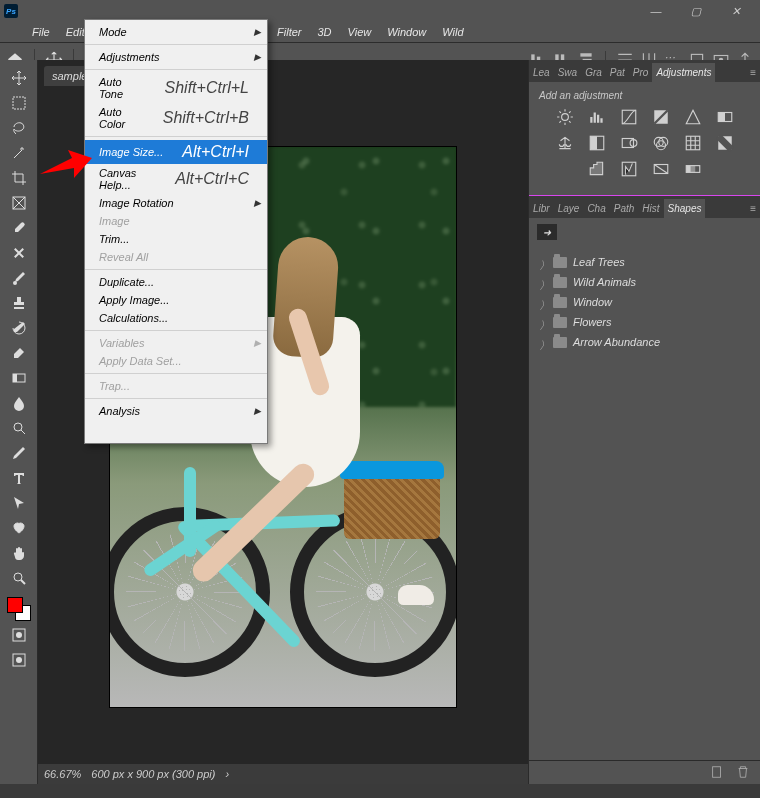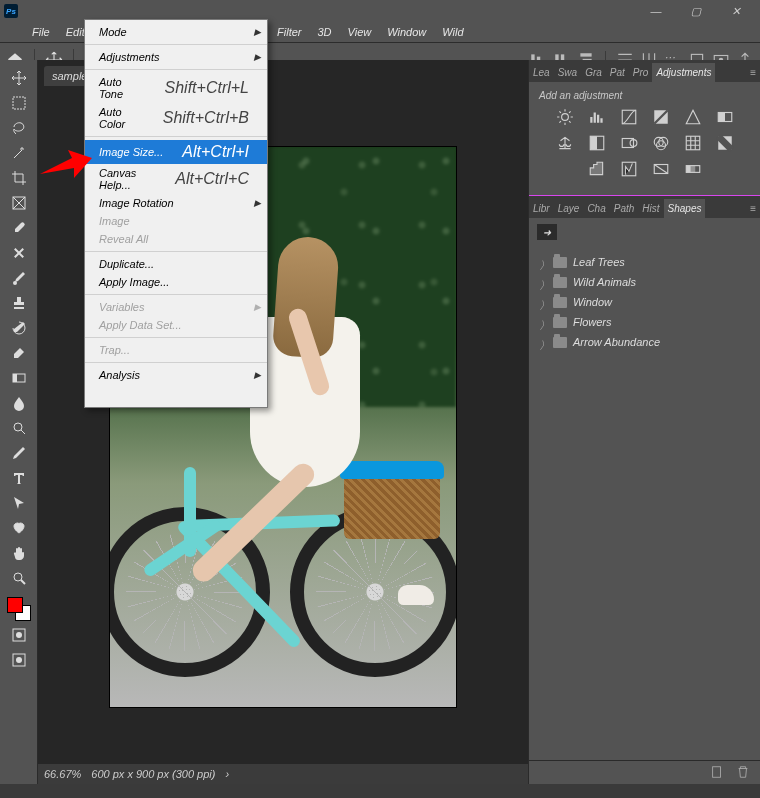--- a/index.html
+++ b/index.html
@@ -535,30 +535,36 @@
           <span class="lab">Canvas Help...</span>
           <span class="sc">Alt+Ctrl+C</span>
         </div>
         <div class="ditem">
           <span class="lab">Image Rotation</span>
           <span class="sub">▶</span>
         </div>
         <div class="ditem dis">
           <span class="lab">Image</span>
         </div>
+        <div class="ditem">
+          <span class="lab">Trim...</span>
+        </div>
         <div class="ditem dis">
           <span class="lab">Reveal All</span>
         </div>
       </div>
       <div class="grp">
         <div class="ditem">
           <span class="lab">Duplicate...</span>
         </div>
         <div class="ditem">
           <span class="lab">Apply Image...</span>
+        </div>
+        <div class="ditem">
+          <span class="lab">Calculations...</span>
         </div>
       </div>
       <div class="grp">
         <div class="ditem dis">
           <span class="lab">Variables</span>
           <span class="sub">▶</span>
         </div>
         <div class="ditem dis">
           <span class="lab">Apply Data Set...</span>
         </div>

